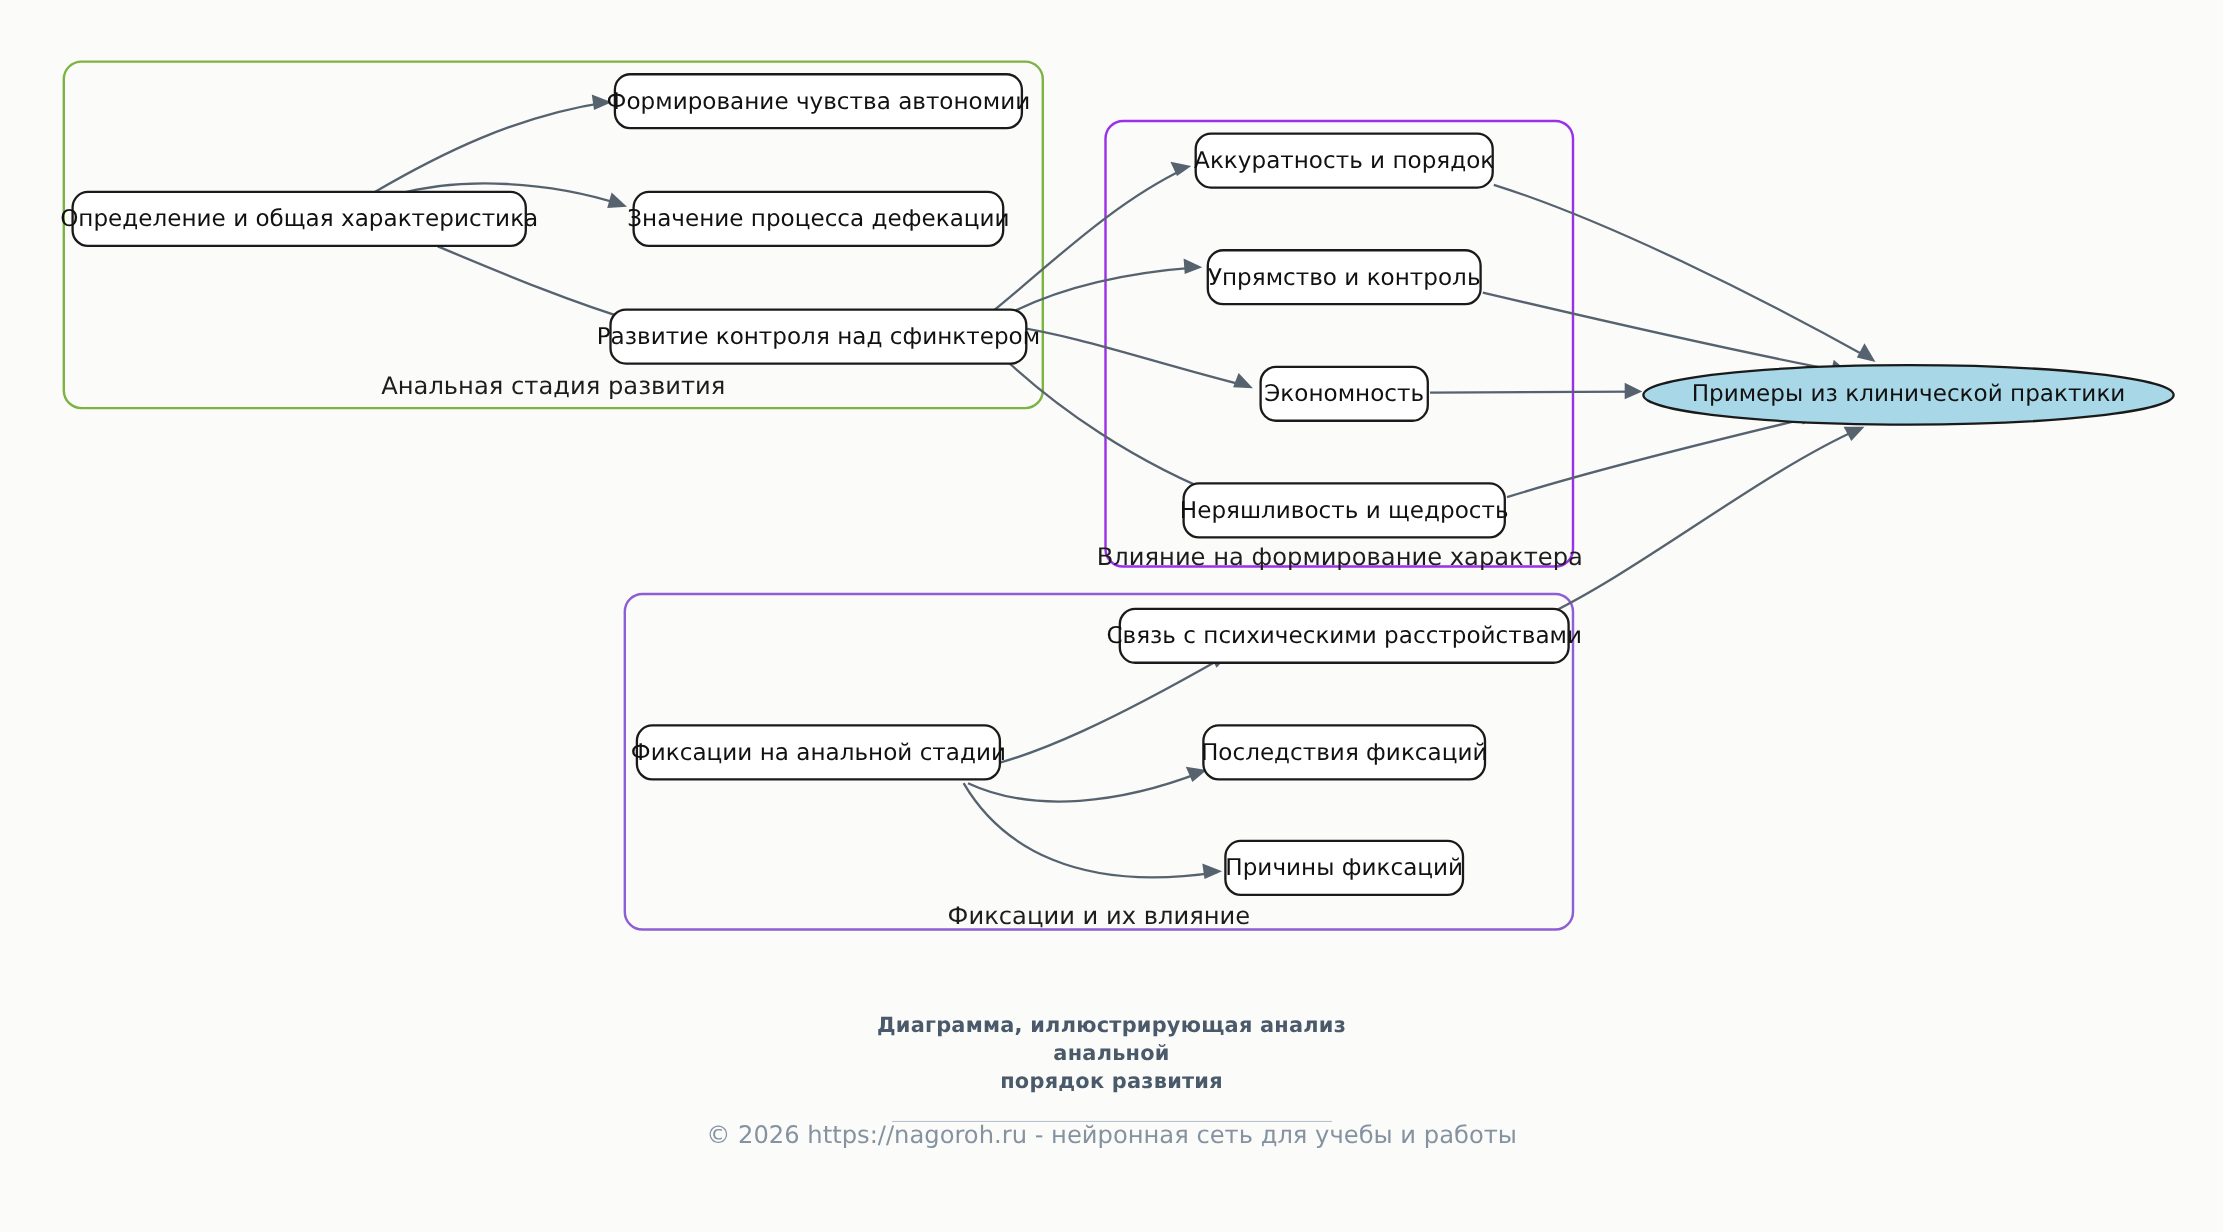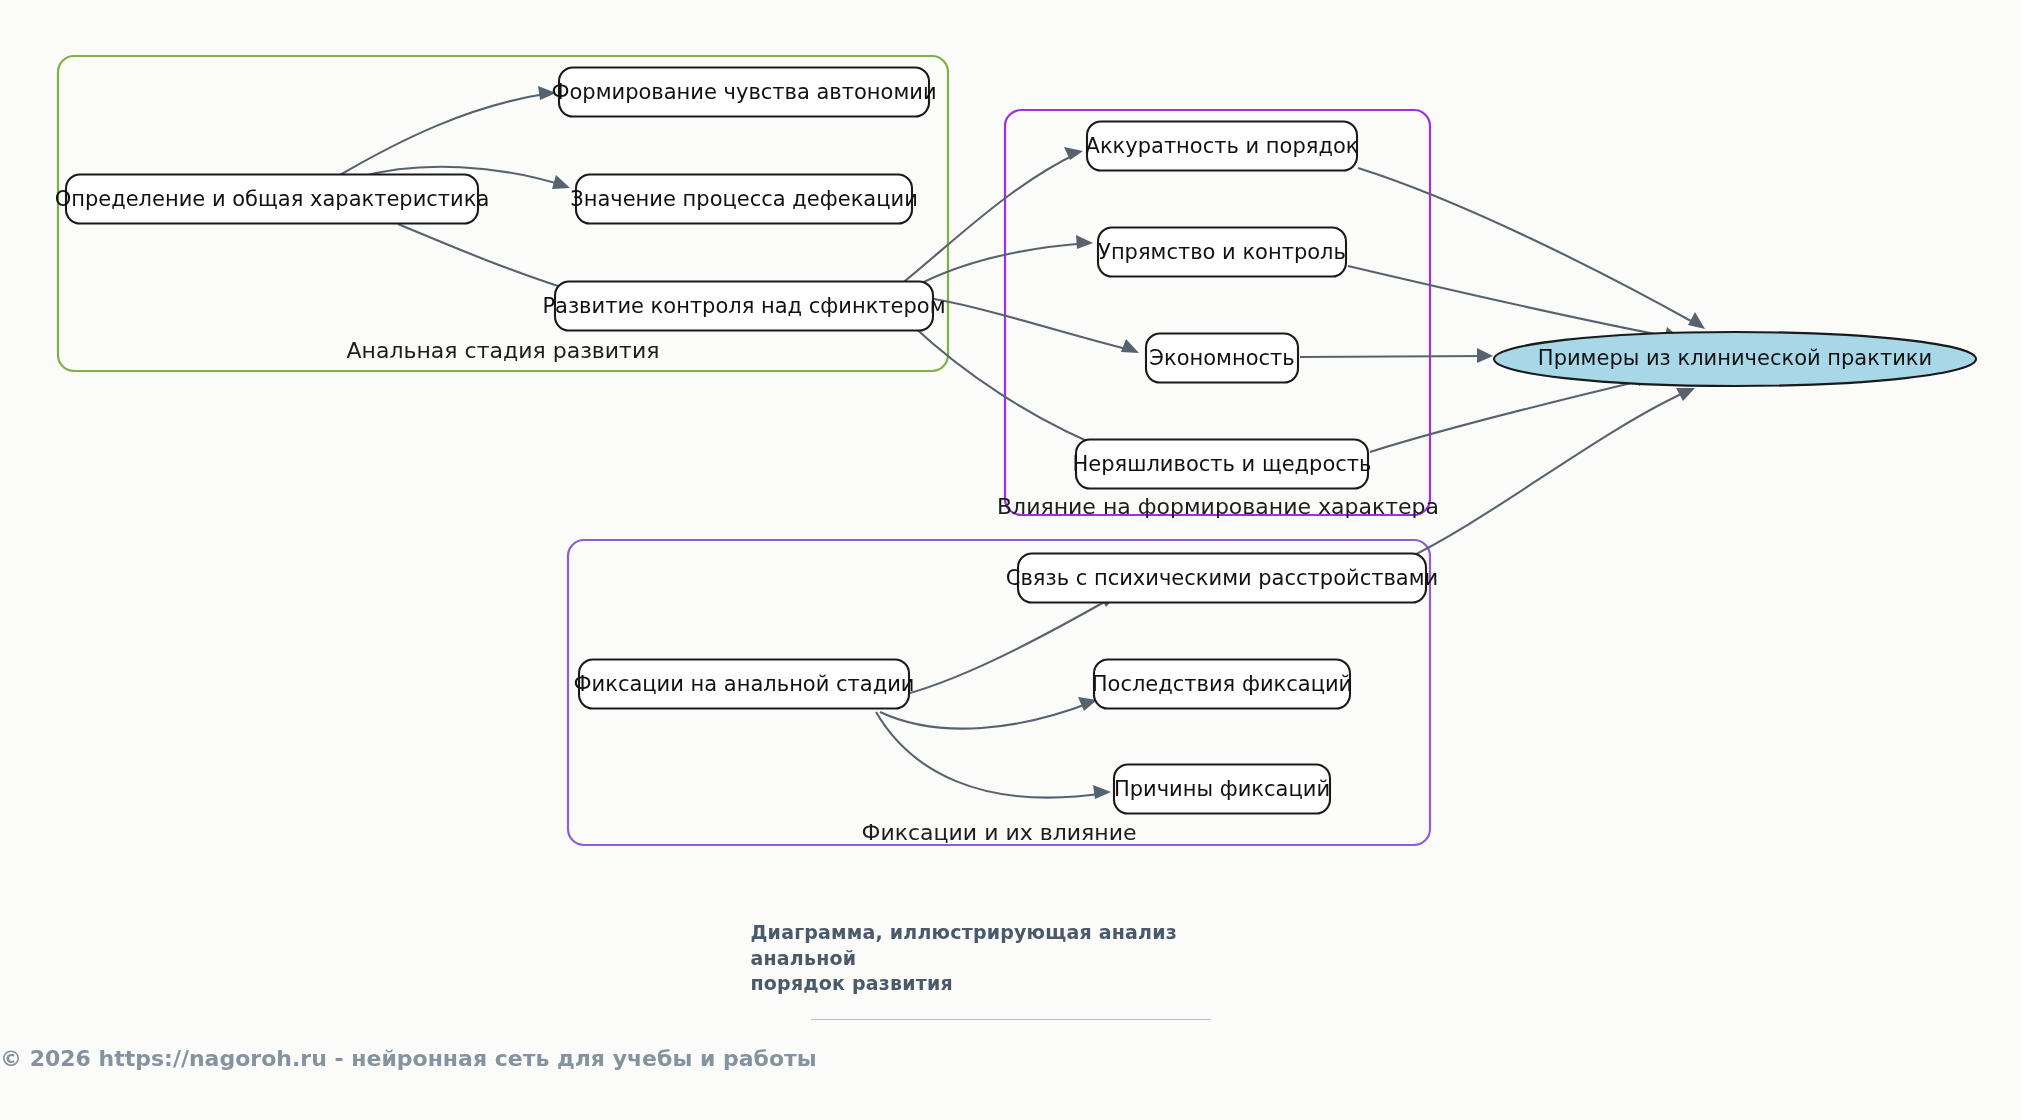--- a/index.html
+++ b/index.html
@@ -58,20 +58,21 @@
   }
   .edge-head {
     fill: #56636f;
     stroke: none;
   }
   .footer {
     position: absolute;
     left: 0;
     right: 0;
     top: 920px;
+    text-align: center;
     pointer-events: none;
   }
   .footer-title {
     font-family: "DejaVu Sans", "Liberation Sans", sans-serif;
     font-size: 19px;
     font-weight: bold;
     color: #4a5a6a;
     line-height: 1.35;
     letter-spacing: 0.2px;
     max-width: 520px;
@@ -80,22 +81,20 @@
   .footer-rule {
     width: 400px;
     height: 0;
     border-top: 1.5px solid #b9c2cc;
     margin: 22px auto 0 auto;
   }
   .footer-copy {
     font-family: "DejaVu Sans", "Liberation Sans", sans-serif;
     font-size: 22px;
     color: #8592a0;
-    margin-top: 26px;
-    font-weight: bold;
   }
 </style>
 </head>
 <body>
 
 <div id="diagram-root">
   <svg class="canvas" viewBox="0 0 2021 1120">
 
     <g>
       <rect class="cluster-rect" x="58" y="56" width="890" height="315" rx="16" ry="16" stroke="#7cb342"></rect>

